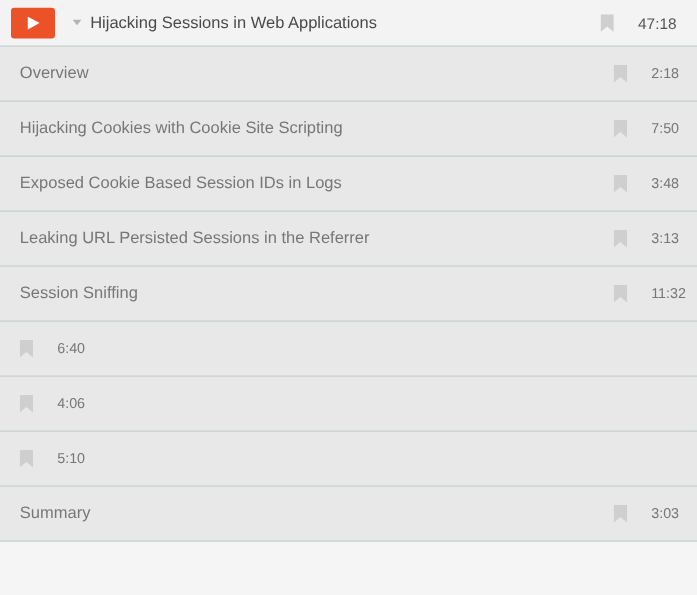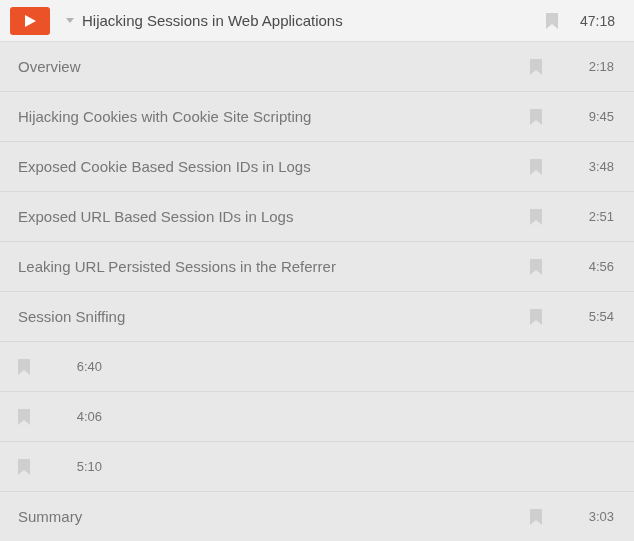--- a/index.html
+++ b/index.html
@@ -59,34 +59,33 @@
     font-size: 14px;
     min-width: 38px;
   }
   .row {
     display: flex;
     align-items: center;
     height: 50px;
     background: #e8e8e8;
     border-bottom: 1px solid #d8d8d8;
     padding-left: 18px;
-    padding-right: 20px;
+    padding-right: 4px;
     cursor: pointer;
-    gap: 12px;
   }
   .row .title {
     flex: 1;
     color: #777;
     font-size: 15px;
   }
   .row .duration {
     color: #777;
     font-size: 13px;
     min-width: 38px;
-    text-align: right;
+    text-align: left;
   }
 </style>
 </head>
 <body>
 
 <div class="container">
 
   <div class="header">
     <div class="play-btn">
       <svg width="11" height="12" viewBox="0 0 11 12">
@@ -109,49 +108,42 @@
         <span class="bookmark"><svg width="12" height="16" viewBox="0 0 12 16">
             <path d="M0 0 H12 V16 L6 11 L0 16 Z" fill="#cfcfcf"></path>
           </svg></span>
         <div class="duration">2:18</div>
       </div>
       <div class="row">
         <div class="title">Hijacking Cookies with Cookie Site Scripting</div>
         <span class="bookmark"><svg width="12" height="16" viewBox="0 0 12 16">
             <path d="M0 0 H12 V16 L6 11 L0 16 Z" fill="#cfcfcf"></path>
           </svg></span>
-        <div class="duration">9:45</div>
+        <div class="duration">7:50</div>
       </div>
       <div class="row">
         <div class="title">Exposed Cookie Based Session IDs in Logs</div>
         <span class="bookmark"><svg width="12" height="16" viewBox="0 0 12 16">
             <path d="M0 0 H12 V16 L6 11 L0 16 Z" fill="#cfcfcf"></path>
           </svg></span>
         <div class="duration">3:48</div>
       </div>
       <div class="row">
-        <div class="title">Exposed URL Based Session IDs in Logs</div>
-        <span class="bookmark"><svg width="12" height="16" viewBox="0 0 12 16">
-            <path d="M0 0 H12 V16 L6 11 L0 16 Z" fill="#cfcfcf"></path>
-          </svg></span>
-        <div class="duration">2:51</div>
-      </div>
-      <div class="row">
         <div class="title">Leaking URL Persisted Sessions in the Referrer</div>
         <span class="bookmark"><svg width="12" height="16" viewBox="0 0 12 16">
             <path d="M0 0 H12 V16 L6 11 L0 16 Z" fill="#cfcfcf"></path>
           </svg></span>
-        <div class="duration">4:56</div>
+        <div class="duration">3:13</div>
       </div>
       <div class="row">
         <div class="title">Session Sniffing</div>
         <span class="bookmark"><svg width="12" height="16" viewBox="0 0 12 16">
             <path d="M0 0 H12 V16 L6 11 L0 16 Z" fill="#cfcfcf"></path>
           </svg></span>
-        <div class="duration">5:54</div>
+        <div class="duration">11:32</div>
       </div>
       <div class="row">
         <span class="bookmark"><svg width="12" height="16" viewBox="0 0 12 16">
             <path d="M0 0 H12 V16 L6 11 L0 16 Z" fill="#cfcfcf"></path>
           </svg></span>
         <div class="duration">6:40</div>
       </div>
       <div class="row">
         <span class="bookmark"><svg width="12" height="16" viewBox="0 0 12 16">
             <path d="M0 0 H12 V16 L6 11 L0 16 Z" fill="#cfcfcf"></path>

